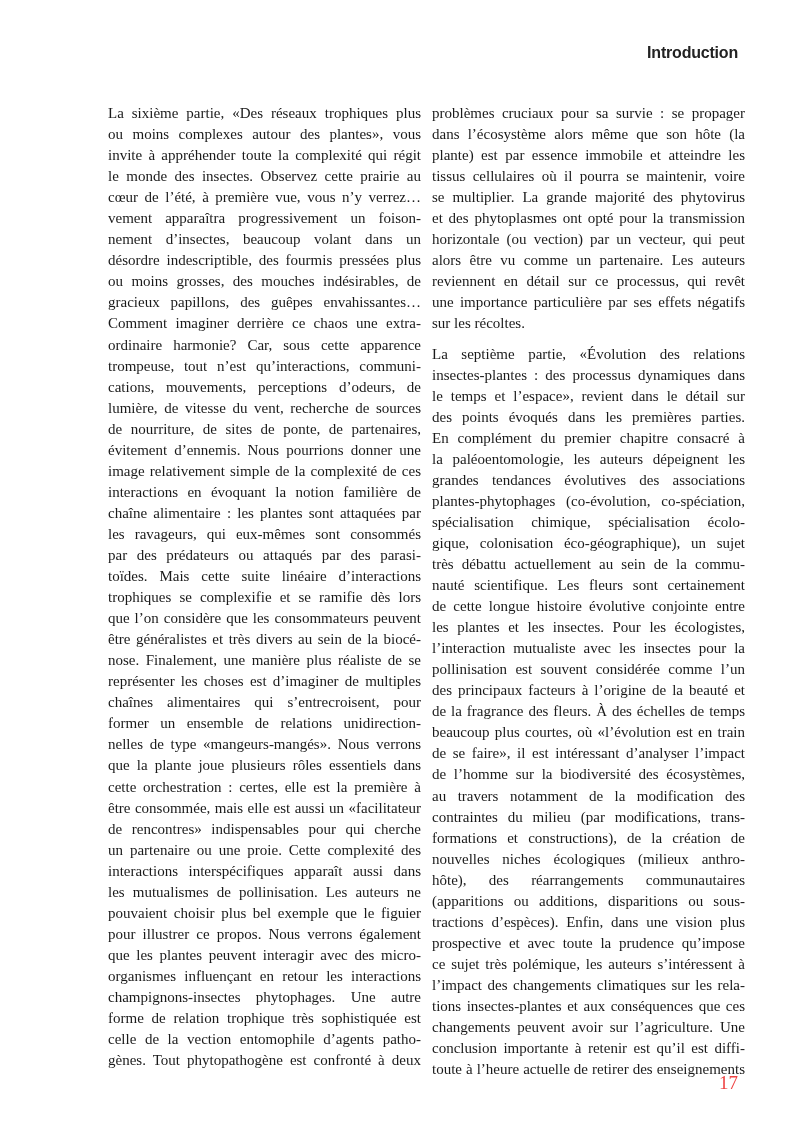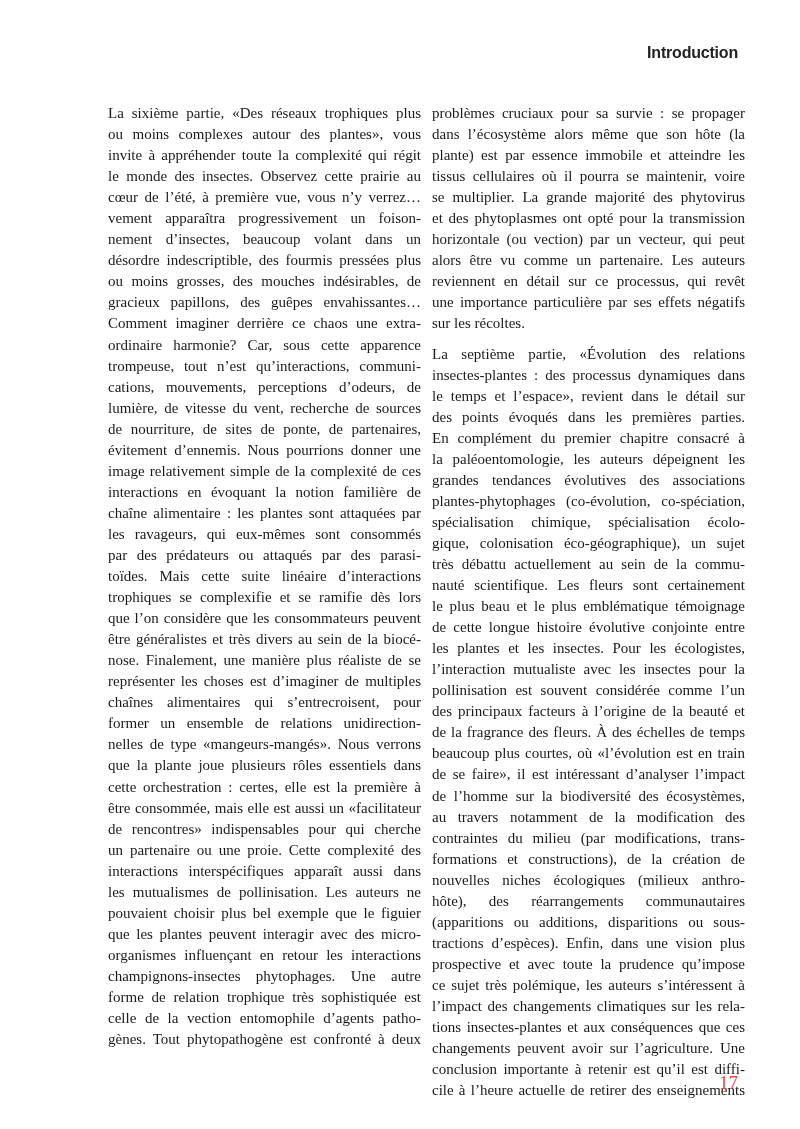--- a/index.html
+++ b/index.html
@@ -66,20 +66,21 @@
       <span class="line">former un ensemble de relations unidirection-</span>
       <span class="line">nelles de type «mangeurs-mangés». Nous verrons</span>
       <span class="line">que la plante joue plusieurs rôles essentiels dans</span>
       <span class="line">cette orchestration : certes, elle est la première à</span>
       <span class="line">être consommée, mais elle est aussi un «facilitateur</span>
       <span class="line">de rencontres» indispensables pour qui cherche</span>
       <span class="line">un partenaire ou une proie. Cette complexité des</span>
       <span class="line">interactions interspécifiques apparaît aussi dans</span>
       <span class="line">les mutualismes de pollinisation. Les auteurs ne</span>
       <span class="line">pouvaient choisir plus bel exemple que le figuier</span>
+      <span class="line">pour illustrer ce propos. Nous verrons également</span>
       <span class="line">que les plantes peuvent interagir avec des micro-</span>
       <span class="line">organismes influençant en retour les interactions</span>
       <span class="line">champignons-insectes phytophages. Une autre</span>
       <span class="line">forme de relation trophique très sophistiquée est</span>
       <span class="line">celle de la vection entomophile d’agents patho-</span>
       <span class="line">gènes. Tout phytopathogène est confronté à deux</span>
     </div>
   </div>
 <div class="col col-right">
     <div class="paragraph">
@@ -102,21 +103,20 @@
       <span class="line">le temps et l’espace», revient dans le détail sur</span>
       <span class="line">des points évoqués dans les premières parties.</span>
       <span class="line">En complément du premier chapitre consacré à</span>
       <span class="line">la paléoentomologie, les auteurs dépeignent les</span>
       <span class="line">grandes tendances évolutives des associations</span>
       <span class="line">plantes-phytophages (co-évolution, co-spéciation,</span>
       <span class="line">spécialisation chimique, spécialisation écolo-</span>
       <span class="line">gique, colonisation éco-géographique), un sujet</span>
       <span class="line">très débattu actuellement au sein de la commu-</span>
       <span class="line">nauté scientifique. Les fleurs sont certainement</span>
-      <span class="line">le plus beau et le plus emblématique témoignage</span>
       <span class="line">de cette longue histoire évolutive conjointe entre</span>
       <span class="line">les plantes et les insectes. Pour les écologistes,</span>
       <span class="line">l’interaction mutualiste avec les insectes pour la</span>
       <span class="line">pollinisation est souvent considérée comme l’un</span>
       <span class="line">des principaux facteurs à l’origine de la beauté et</span>
       <span class="line">de la fragrance des fleurs. À des échelles de temps</span>
       <span class="line">beaucoup plus courtes, où «l’évolution est en train</span>
       <span class="line">de se faire», il est intéressant d’analyser l’impact</span>
       <span class="line">de l’homme sur la biodiversité des écosystèmes,</span>
       <span class="line">au travers notamment de la modification des</span>
@@ -125,17 +125,17 @@
       <span class="line">nouvelles niches écologiques (milieux anthro-</span>
       <span class="line">hôte), des réarrangements communautaires</span>
       <span class="line">(apparitions ou additions, disparitions ou sous-</span>
       <span class="line">tractions d’espèces). Enfin, dans une vision plus</span>
       <span class="line">prospective et avec toute la prudence qu’impose</span>
       <span class="line">ce sujet très polémique, les auteurs s’intéressent à</span>
       <span class="line">l’impact des changements climatiques sur les rela-</span>
       <span class="line">tions insectes-plantes et aux conséquences que ces</span>
       <span class="line">changements peuvent avoir sur l’agriculture. Une</span>
       <span class="line">conclusion importante à retenir est qu’il est diffi-</span>
-      <span class="line">cile à l’heure actuelle de retirer des enseignements</span>
+      <span class="line">toute à l’heure actuelle de retirer des enseignements</span>
     </div>
   </div>
 
 <div class="folio">17</div>
 
 </body></html>

